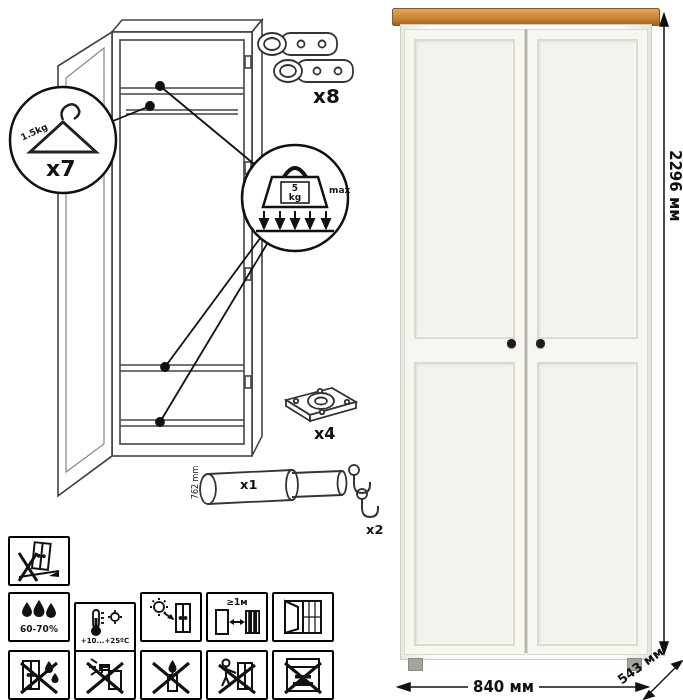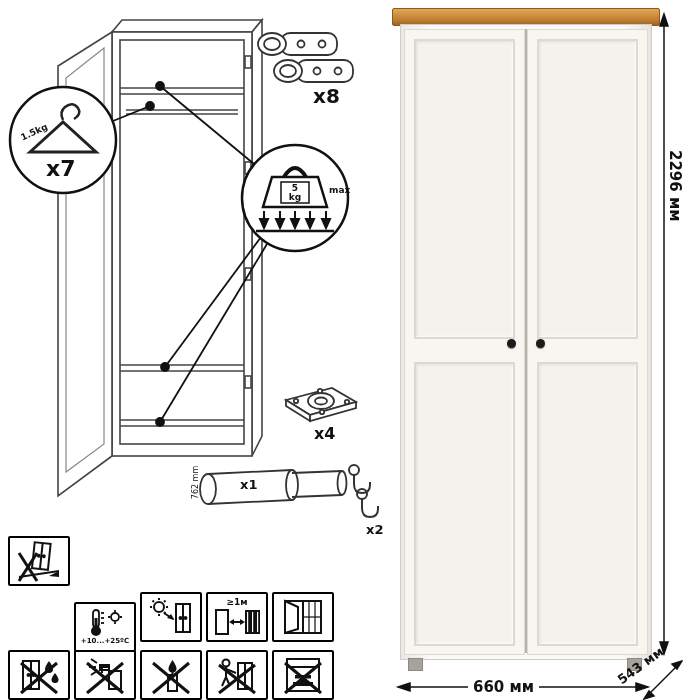--- a/index.html
+++ b/index.html
@@ -195,40 +195,50 @@
       <polygon points="664,654 660,642 668,642"></polygon>
       <line x1="402" y1="687" x2="644" y2="687"></line>
       <polygon points="398,687 410,683 410,691"></polygon>
       <polygon points="648,687 636,683 636,691"></polygon>
       <line x1="646" y1="697" x2="680" y2="663"></line>
       <polygon points="644,699 654,696 649,691"></polygon>
       <polygon points="682,661 672,664 677,669"></polygon>
     </g>
   </svg>
   <div class="dim-v" style="left:666px;top:150px;">2296 мм</div>
-  <div class="dim-h" style="left:468px;top:678px;">660 мм</div>
+  <div class="dim-h" style="left:468px;top:678px;">840 мм</div>
   <div class="dim-d" style="left:614px;top:658px;">543 мм</div>
 
   <div class="icon-cell" style="left:8px;top:536px;">
     <svg width="48" height="44" viewBox="0 0 48 44">
       <g stroke="#111" fill="none" stroke-width="2">
         <g transform="rotate(6 26 20)">
           <rect x="18" y="4" width="16" height="26"></rect>
           <line x1="26" y1="4" x2="26" y2="30"></line>
           <circle cx="23.5" cy="17" r="1" fill="#111"></circle>
           <circle cx="28.5" cy="17" r="1" fill="#111"></circle>
         </g>
         <line x1="4" y1="38" x2="44" y2="32"></line>
         <polygon points="34,37 44,32 44,38" fill="#111" stroke="none"></polygon>
         <line x1="4" y1="14" x2="22" y2="42" stroke-width="3"></line>
         <line x1="22" y1="14" x2="4" y2="42" stroke-width="3"></line>
       </g>
     </svg>
   </div>
 
+  <div class="icon-cell" style="left:8px;top:592px;">
+    <svg width="40" height="24" viewBox="0 0 40 24">
+      <g fill="#111">
+        <path d="M8 2 C8 2 3 9 3 12 a5 5 0 0 0 10 0 C13 9 8 2 8 2 Z"></path>
+        <path d="M20 0 C20 0 14.5 8 14.5 11.5 a5.5 5.5 0 0 0 11 0 C25.5 8 20 0 20 0 Z"></path>
+        <path d="M32 3 C32 3 27 10 27 13 a5 5 0 0 0 10 0 C37 10 32 3 32 3 Z"></path>
+      </g>
+    </svg>
+    <div class="icon-label">60-70%</div>
+  </div>
 
   <div class="icon-cell" style="left:74px;top:592px;margin-top:10px;">
     <svg width="40" height="28" viewBox="0 0 40 28">
       <g stroke="#111" fill="none" stroke-width="1.8">
         <rect x="8" y="1" width="6" height="17" rx="3"></rect>
         <circle cx="11" cy="22" r="5" fill="#111" stroke="none"></circle>
         <line x1="11" y1="9" x2="11" y2="18" stroke-width="3"></line>
         <line x1="16" y1="4" x2="19" y2="4"></line>
           <line x1="16" y1="9" x2="19" y2="9"></line>
           <line x1="16" y1="14" x2="19" y2="14"></line>

